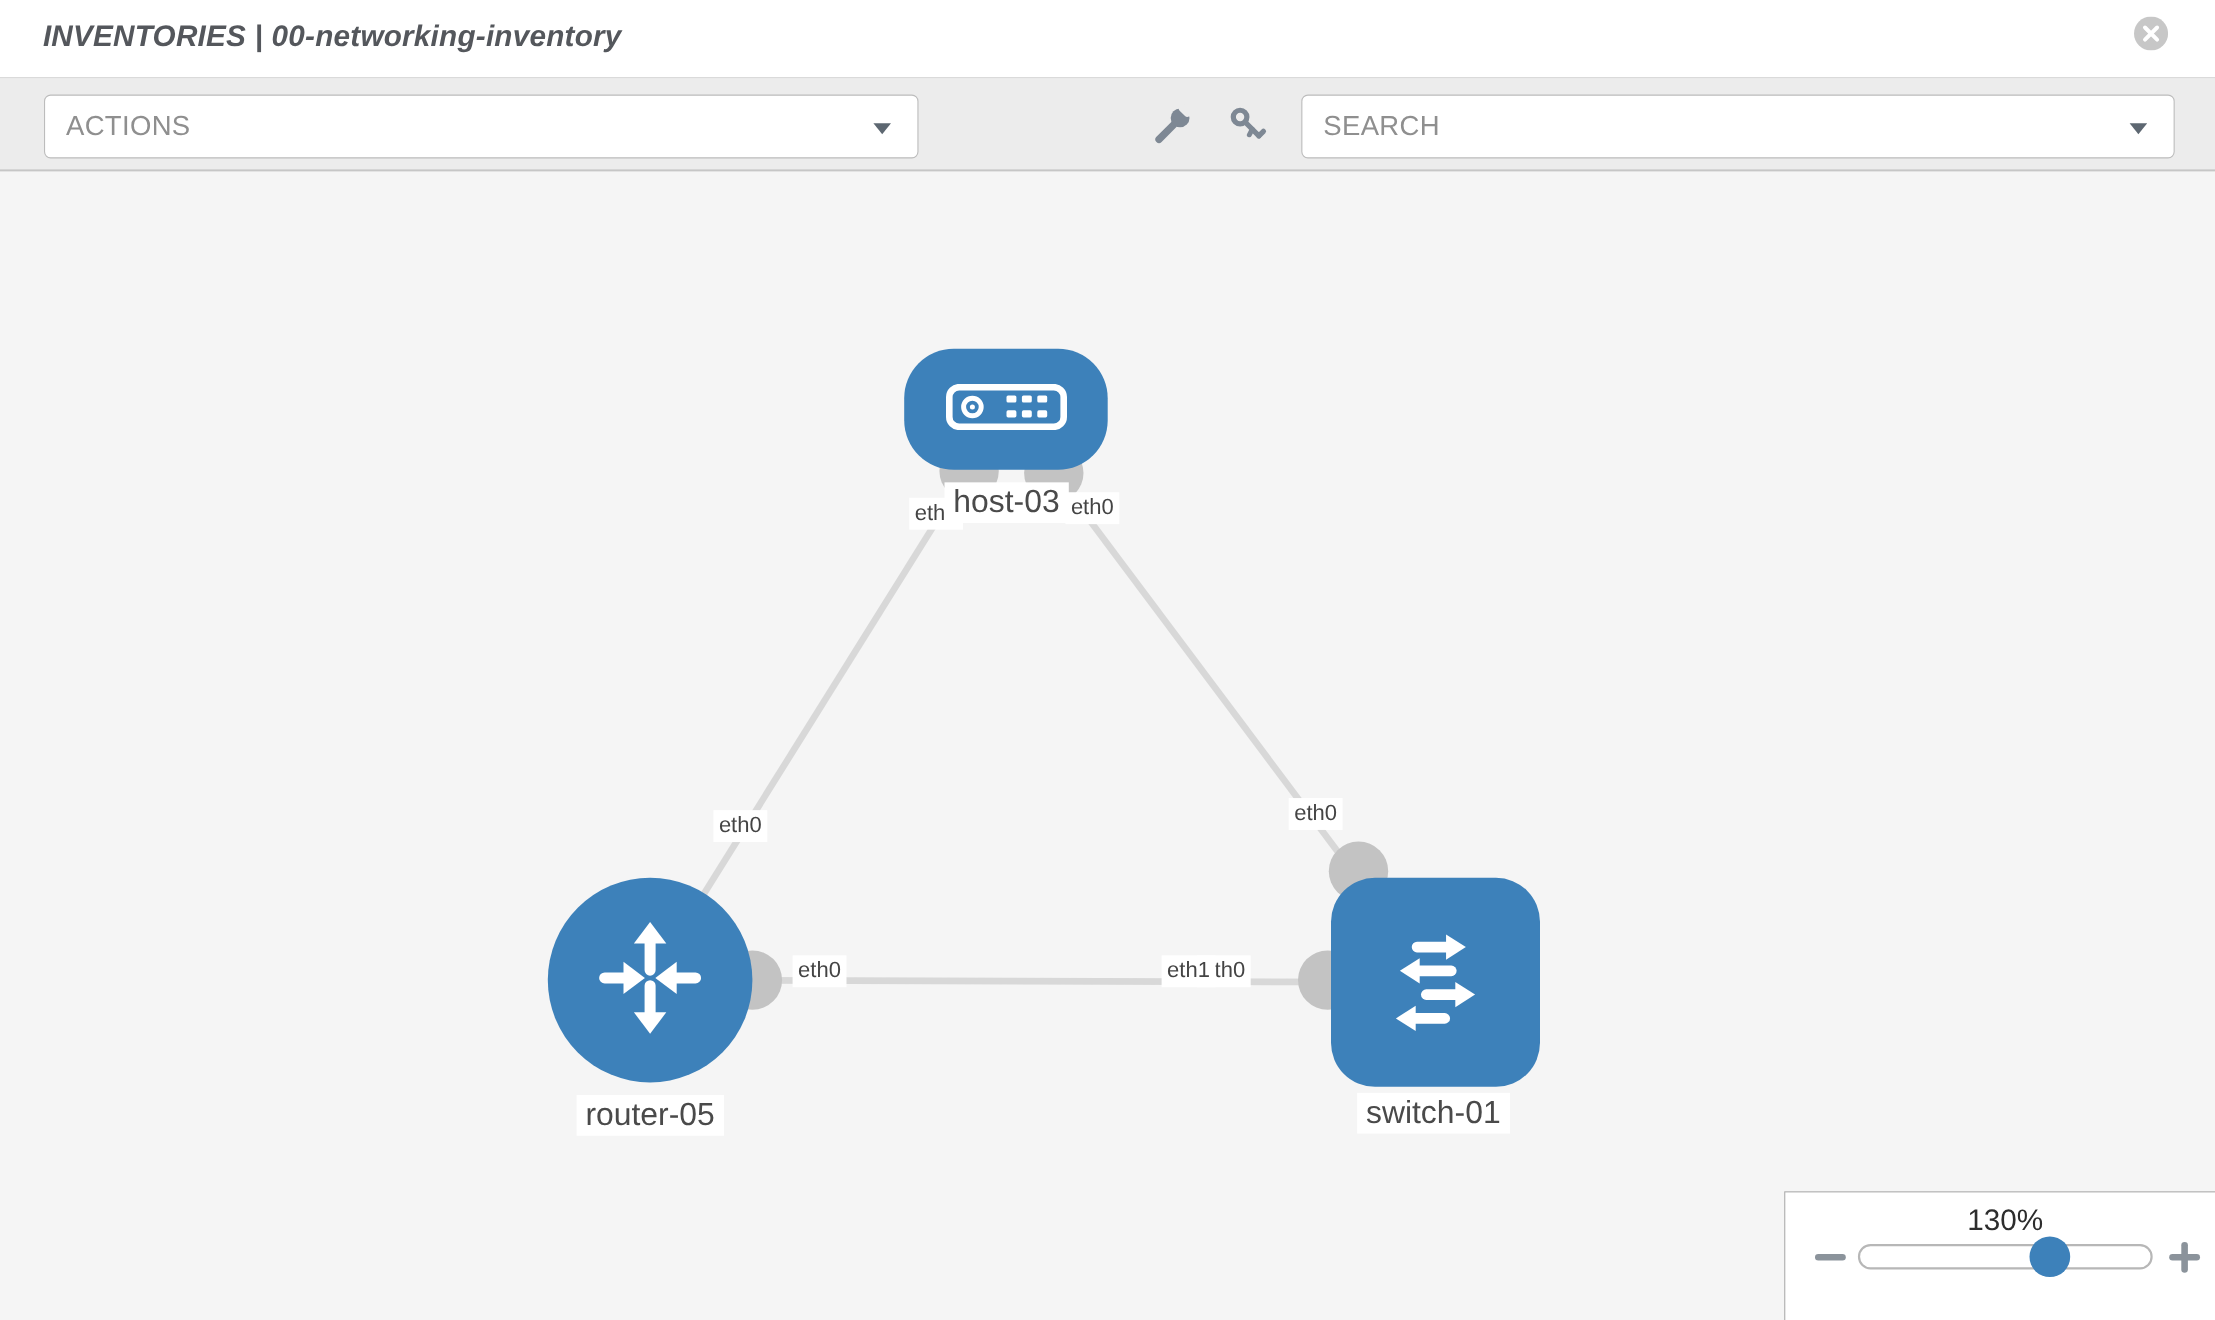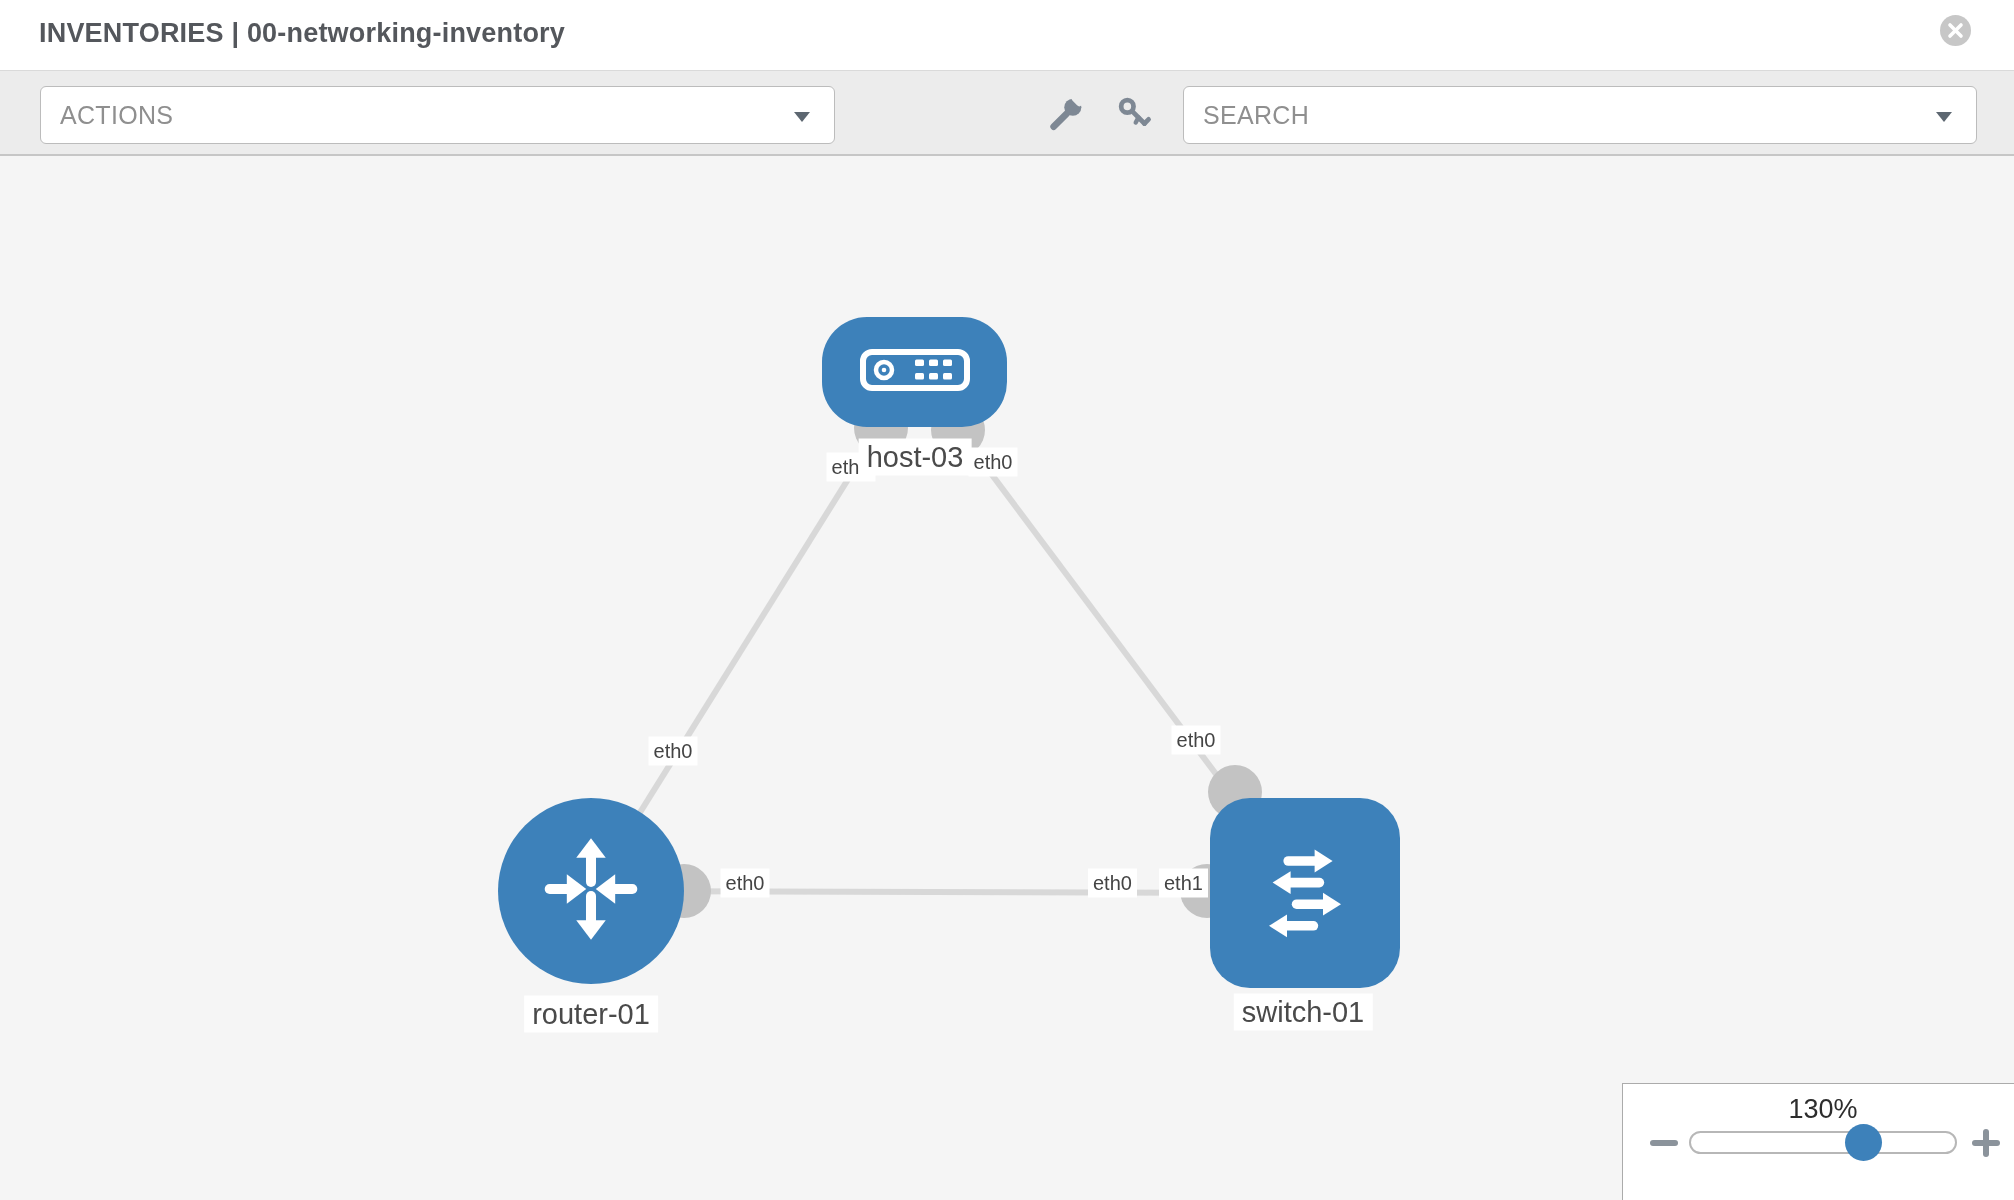--- a/index.html
+++ b/index.html
@@ -4,21 +4,21 @@
 <style>
   * { margin:0; padding:0; box-sizing:border-box; }
   html,body { background:#fff; }
   body { font-family:"Liberation Sans", sans-serif; }
   #app {
     position:relative; width:2014px; height:1200px;
     background:#fff; overflow:hidden;
   }
 
   
-  .header { position:absolute; left:0; top:0; width:1916px; height:70px; background:#fff; }
+  .header { position:absolute; left:0; top:0; width:1916px; height:70px; background:#fff;font-style:italic; }
   .page-title {
     position:absolute; left:39px; top:0; height:70px; line-height:66px;
     font-size:27px; font-weight:bold; color:#54575c; letter-spacing:.2px;
   }
   .close-btn {
     position:absolute; left:1940px; top:15px; width:31px; height:31px;
     border:none; background:transparent; cursor:pointer; padding:0;
   }
 
   
@@ -71,21 +71,21 @@
   .lbl-host   { left:915px;  top:301px; }
   .lbl-router { left:591px;  top:858px; }
   .lbl-switch { left:1303px; top:856px; }
 
   .eth-host-left   { left:851px;  top:311px; }
   .eth-host-right  { left:993px;  top:306px; }
   .eth-mid-left    { left:673px;  top:595px; }
   .eth-mid-right   { left:1196px; top:584px; }
   .eth-router-right{ left:745px;  top:727px; }
   .eth-switch-rear { left:1088px; top:727px; }
-  .eth-switch-front{ left:1159px; top:727px; }
+  .eth-switch-front{ left:1056px; top:727px; }
 
   
   .zoom-panel {
     position:absolute; left:1622px; top:927px; width:400px; height:135px;
     background:#fff; border:1px solid #ababab;
   }
   .zoom-level {
     position:absolute; left:66px; top:10px; width:268px; text-align:center;
     font-size:27px; color:#2d2d2d;
   }
@@ -223,21 +223,21 @@
 
     <div class="chip eth-chip eth-host-left">eth0</div>
     <div class="chip eth-chip eth-host-right">eth0</div>
     <div class="chip eth-chip eth-mid-left">eth0</div>
     <div class="chip eth-chip eth-mid-right">eth0</div>
     <div class="chip eth-chip eth-router-right">eth0</div>
     <div class="chip eth-chip chip-left-anchor eth-switch-rear">eth0</div>
     <div class="chip eth-chip chip-left-anchor eth-switch-front">eth1</div>
 
     <div class="chip node-chip lbl-host">host-03</div>
-    <div class="chip node-chip lbl-router">router-01</div>
+    <div class="chip node-chip lbl-router">router-05</div>
     <div class="chip node-chip lbl-switch">switch-01</div>
 
     <div class="zoom-panel">
       <div class="zoom-level">130%</div>
       <button class="zoom-minus">
         <span class="bar bar-h"></span>
       </button>
       <div class="zoom-track"></div>
       <div class="zoom-handle"></div>
       <button class="zoom-plus">

